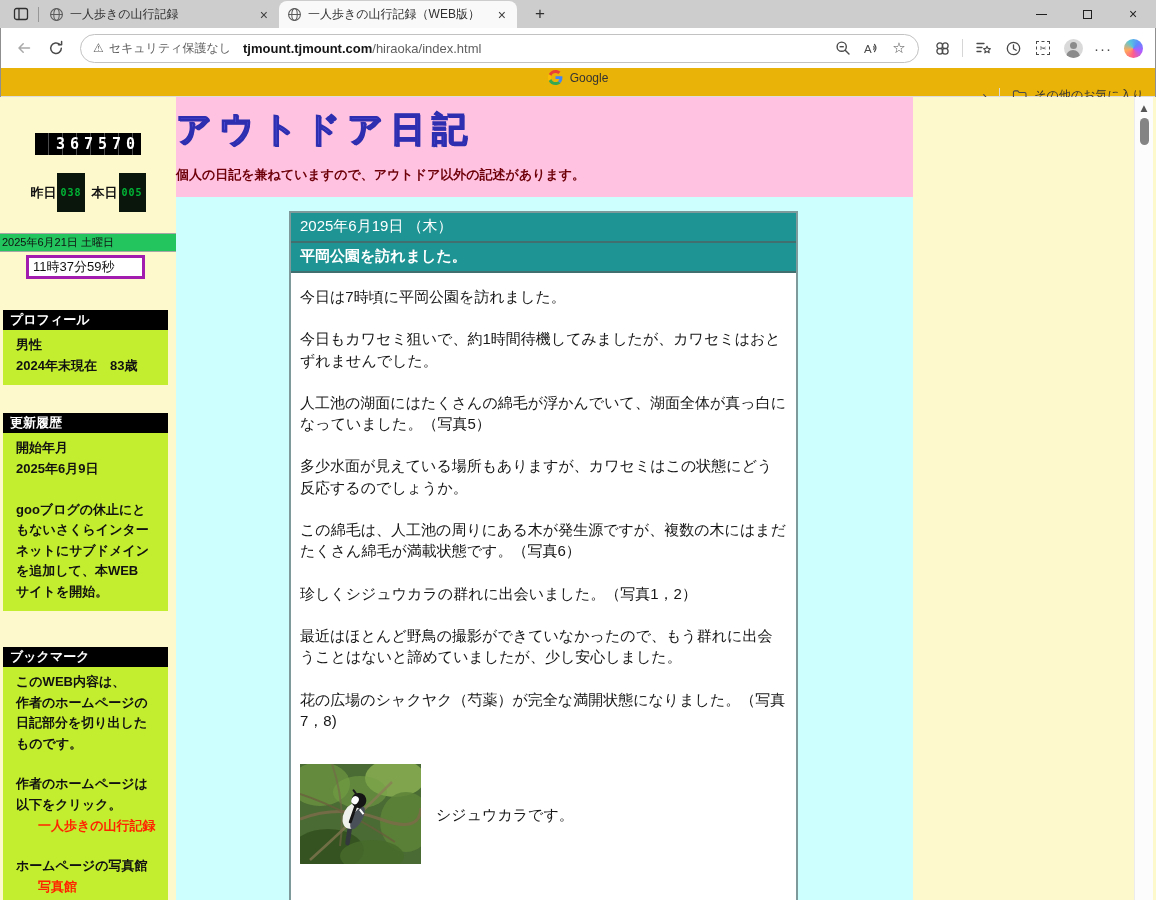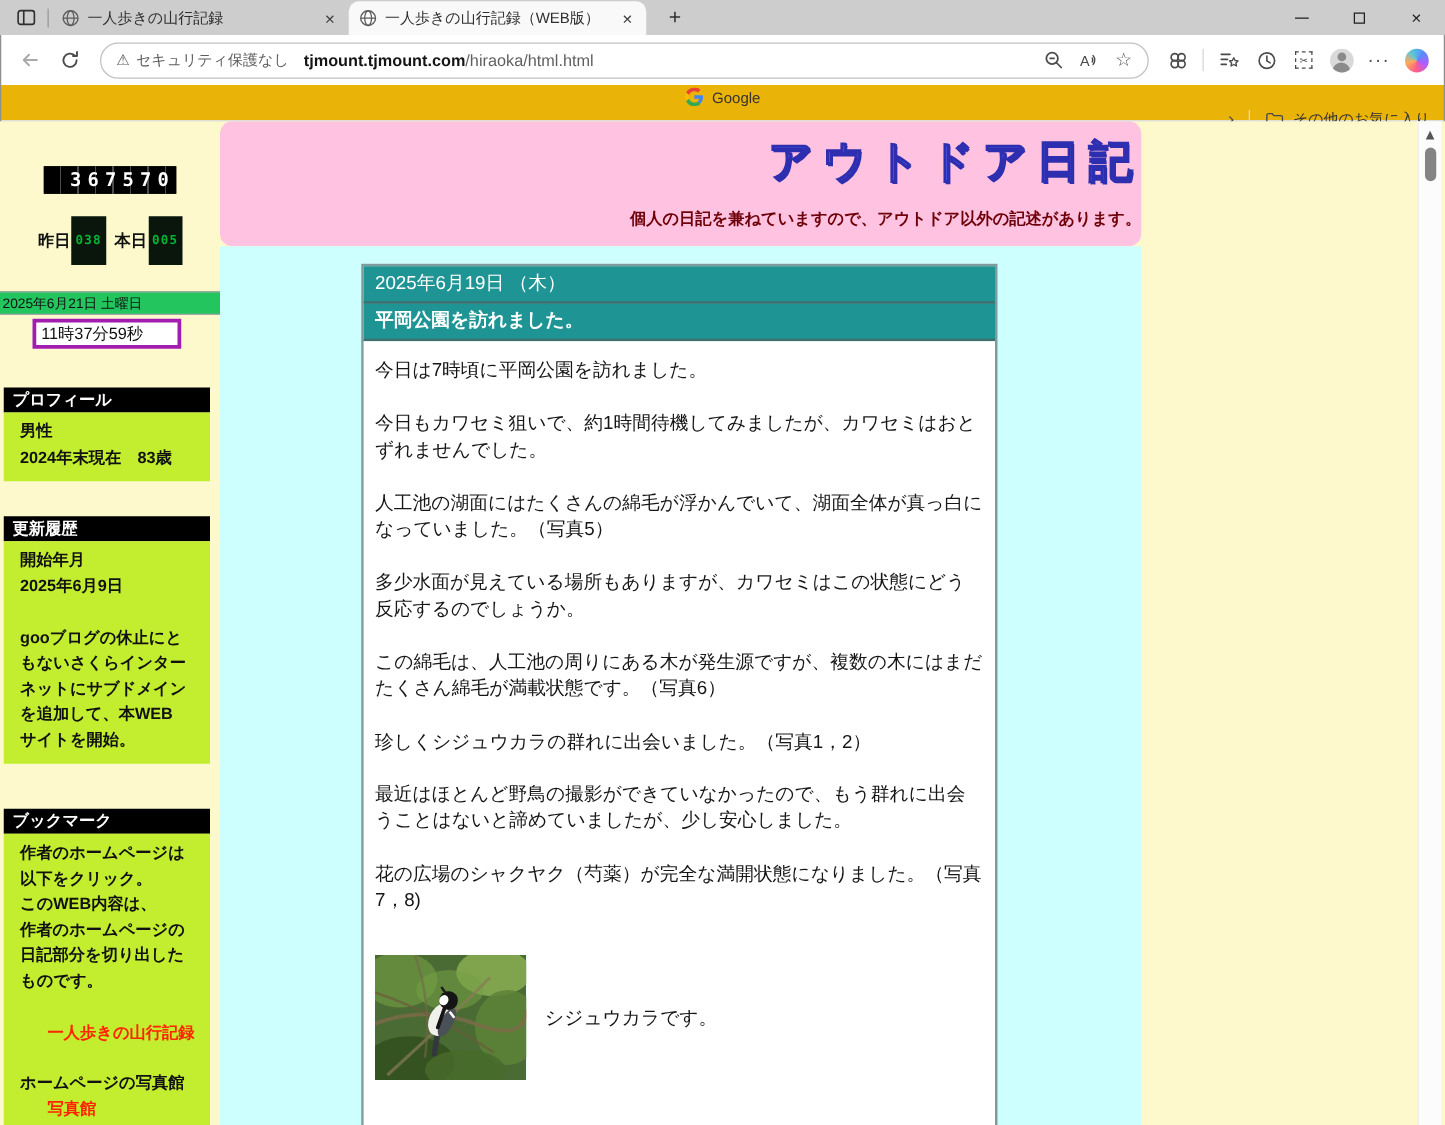--- a/index.html
+++ b/index.html
@@ -66,21 +66,21 @@
   .sec-b { background:#c3ee2f; font-size:13px; font-weight:bold; padding:5px 4px 9px 13px; line-height:1.58; }
   .ml { white-space:pre-line; }
   .blk { margin-bottom:20px; }
   .side-link { color:#ff2400; margin-left:22px; display:block; cursor:pointer; }
   .m-profile { margin-top:31px; }
   .m-history { margin-top:28px; }
   .m-bookmark { margin-top:36px; }
 
   
   .main { position:absolute; left:176px; top:0; width:737px; height:100%; }
-  .pink { height:100px; background:#ffc3e1; text-align:right;border-radius:10px; }
+  .pink { height:100px; background:#ffc3e1; text-align:left; }
   .site-title { display:inline-block; margin-top:9px; font-size:35px; font-weight:bold; color:#6a6aff; letter-spacing:7px; -webkit-text-stroke:1.3px #2e2eb0; text-shadow:1px 1px 0 #2e2eb0; }
   .site-sub { margin-top:13px; font-size:13px; font-weight:bold; color:#6e0009; }
   .cyan { height:703px; background:#ceffff; padding:14px 0 0 113px; }
   .entry { width:509px; border:2px solid #7e9a9a; background:#fff; }
   .entry-date { background:#1f9494; color:#fff; font-size:15px; padding:4px 9px 5px; border-bottom:2px solid #416e6e; }
   .entry-title { background:#1f9494; color:#fff; font-weight:bold; font-size:15px; padding:4px 9px 5px; border-bottom:2px solid #416e6e; }
   .entry-body { background:#fff; padding:13px 9px; min-height:680px; font-size:15px; color:#161616; line-height:1.42; }
   .entry-body p { margin:0 0 21px 0; }
   .photo-row { margin-top:33px; display:flex; align-items:center; gap:15px; }
   .photo { width:121px; height:100px; display:block; flex:0 0 auto; }
@@ -155,21 +155,21 @@
           <path d="M13.3 8.2a5.3 5.3 0 1 1-1.6-3.8" fill="none" stroke="#4a4a4a" stroke-width="1.5" stroke-linecap="round"></path>
           <path d="M13.6 1.6v3.2h-3.2" fill="none" stroke="#4a4a4a" stroke-width="1.5" stroke-linecap="round" stroke-linejoin="round"></path>
         </svg>
     </div>
 
     <div class="pill">
       <span class="sec-chip">
         <span class="warn">⚠</span>
         <span>セキュリティ保護なし</span>
       </span>
-      <span class="url"><span class="url-domain">tjmount.tjmount.com</span><span class="url-path">/hiraoka/html.html</span></span>
+      <span class="url"><span class="url-domain">tjmount.tjmount.com</span><span class="url-path">/hiraoka/index.html</span></span>
       <span class="pill-right">
         <span class="mini-btn">
           <svg width="16" height="16" viewBox="0 0 16 16">
               <circle cx="6.7" cy="6.7" r="4.6" fill="none" stroke="#4a4a4a" stroke-width="1.4"></circle>
               <line x1="10.2" y1="10.2" x2="14" y2="14" stroke="#4a4a4a" stroke-width="1.4" stroke-linecap="round"></line>
               <line x1="4.6" y1="6.7" x2="8.8" y2="6.7" stroke="#4a4a4a" stroke-width="1.4"></line>
             </svg>
         </span>
         <span class="mini-btn">
           <svg width="17" height="16" viewBox="0 0 17 16">
@@ -270,26 +270,26 @@
 gooブログの休止にと
 もないさくらインター
 ネットにサブドメイン
 を追加して、本WEB
 サイトを開始。</div>
       </div>
 
       <div class="side-sec m-bookmark">
         <div class="sec-h">ブックマーク</div>
         <div class="sec-b">
-          <div class="ml">作者のホームページは
-以下をクリック。</div>
           <div class="ml blk">このWEB内容は、
 作者のホームページの
 日記部分を切り出した
 ものです。</div>
+          <div class="ml">作者のホームページは
+以下をクリック。</div>
           <span class="side-link blk">一人歩きの山行記録</span>
           <div class="ml">ホームページの写真館</div>
           <span class="side-link blk">写真館</span>
           <div class="ml">過去の日記は、
 作者のホームページの
 アウトドア日記の最後
 に月単位で表示。</div>
 
         </div>
       </div>

